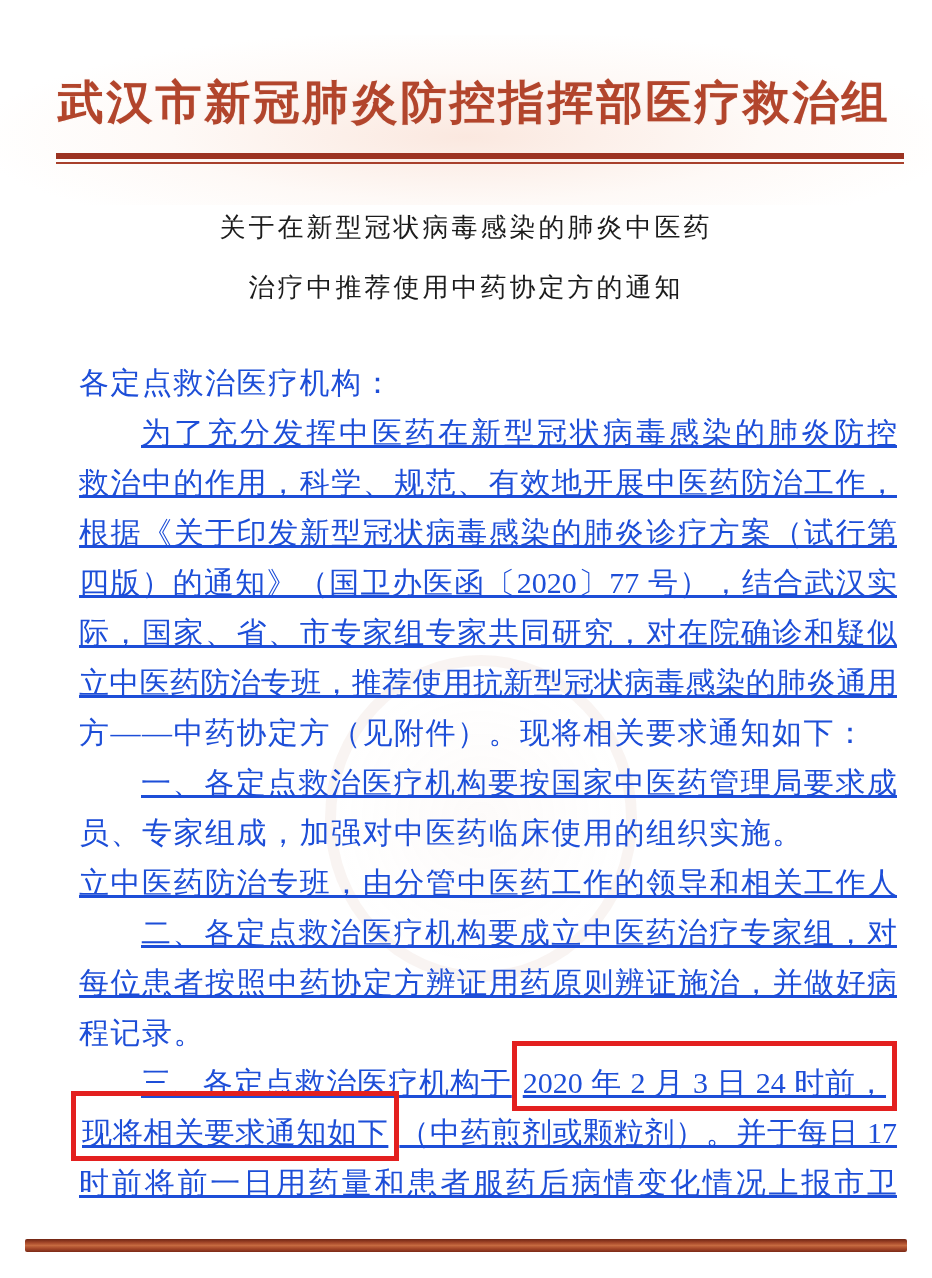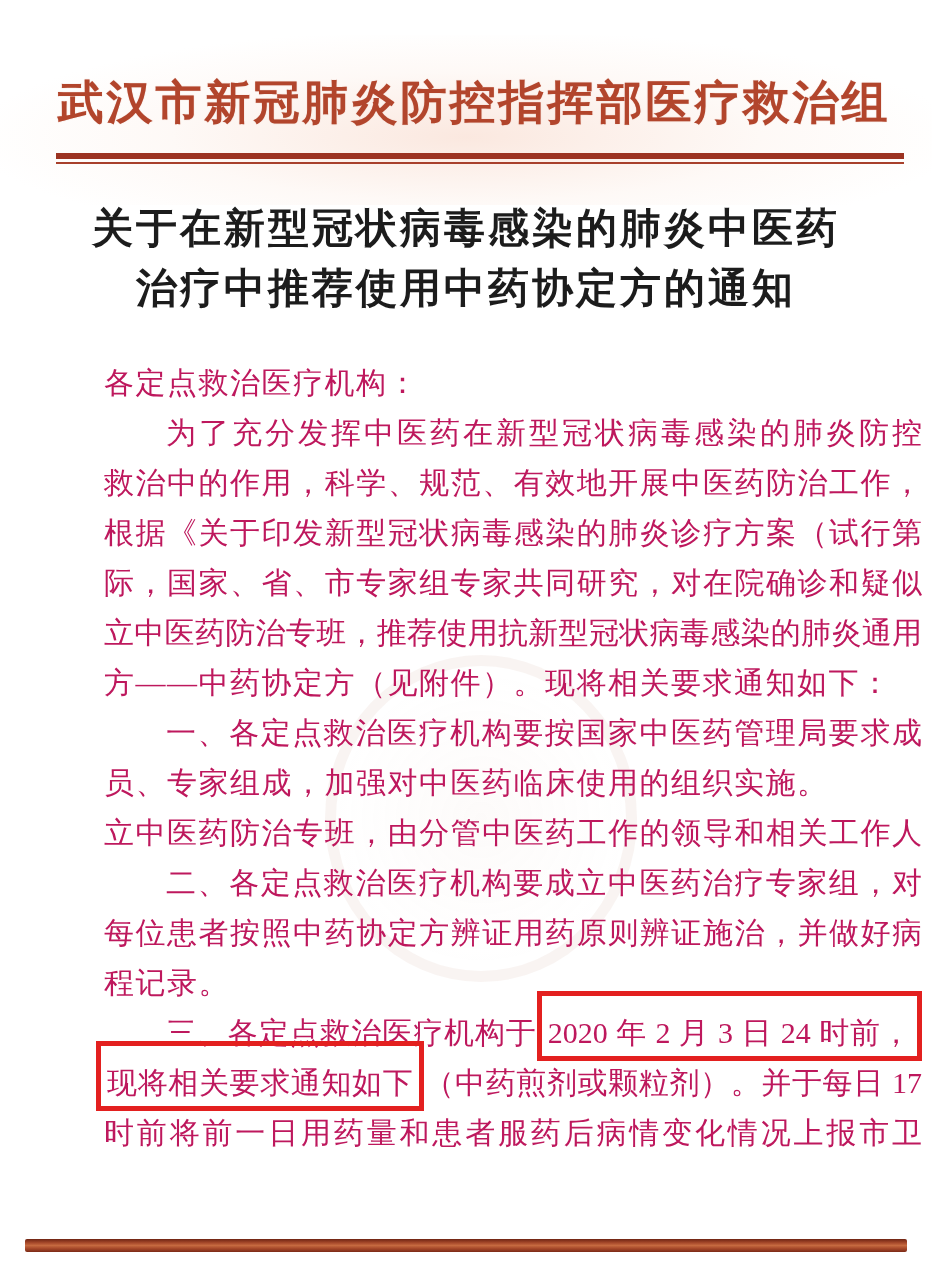--- a/index.html
+++ b/index.html
@@ -44,44 +44,45 @@
   }
   .rule-thick { height: 6px; background: #9c3322; }
   .rule-gap   { height: 3px; background: transparent; }
   .rule-thin  { height: 2px; background: #a8402c; }
   .doc-title {
     position: absolute;
     top: 198px;
     left: 0; right: 0;
     margin: 0;
     text-align: center;
-    font-size: 41px;
-    font-weight: bold;
+    font-size: 26px;
+    font-weight: normal;
     color: #1c1c1c;
     line-height: 60px;
     letter-spacing: 3px;
   }
   .doc-title .tl { display: block; }
   .doc-body {
     position: absolute;
     top: 358px;
-    left: 104px;
+    left: 79px;
     width: 818px;
     font-size: 30px;
-    color: #be185d;
+    color: #1d4ed8;
   }
   .line {
     height: 50px;
     line-height: 50px;
     white-space: nowrap;
   }
   .line.j {
     white-space: normal;
     text-align: justify;
     text-align-last: justify;
+    text-decoration: underline;
   }
   .line.l {
     letter-spacing: 1.5px;
   }
   .line.indent { text-indent: 62px; }
   .hl {
     border: 5px solid #e3201f;
     padding: 20px 6px 7px 6px;
     box-decoration-break: clone;
   }
@@ -129,20 +130,21 @@
 
   <div class="watermark"></div>
 
   <div class="doc-body">
 
     <div class="line l">各定点救治医疗机构：</div>
 
     <div class="line j indent">为了充分发挥中医药在新型冠状病毒感染的肺炎防控</div>
     <div class="line j">救治中的作用，科学、规范、有效地开展中医药防治工作，</div>
     <div class="line j">根据《关于印发新型冠状病毒感染的肺炎诊疗方案（试行第</div>
+    <div class="line j">四版）的通知》（国卫办医函〔2020〕77 号），结合武汉实</div>
     <div class="line j">际，国家、省、市专家组专家共同研究，对在院确诊和疑似</div>
     <div class="line j">立中医药防治专班，推荐使用抗新型冠状病毒感染的肺炎通用</div>
     <div class="line l">方——中药协定方（见附件）。现将相关要求通知如下：</div>
 
     <div class="line j indent">一、各定点救治医疗机构要按国家中医药管理局要求成</div>
     <div class="line l">员、专家组成，加强对中医药临床使用的组织实施。</div>
     <div class="line j">立中医药防治专班，由分管中医药工作的领导和相关工作人</div>
 
     <div class="line j indent">二、各定点救治医疗机构要成立中医药治疗专家组，对</div>
     <div class="line j">每位患者按照中药协定方辨证用药原则辨证施治，并做好病</div>

